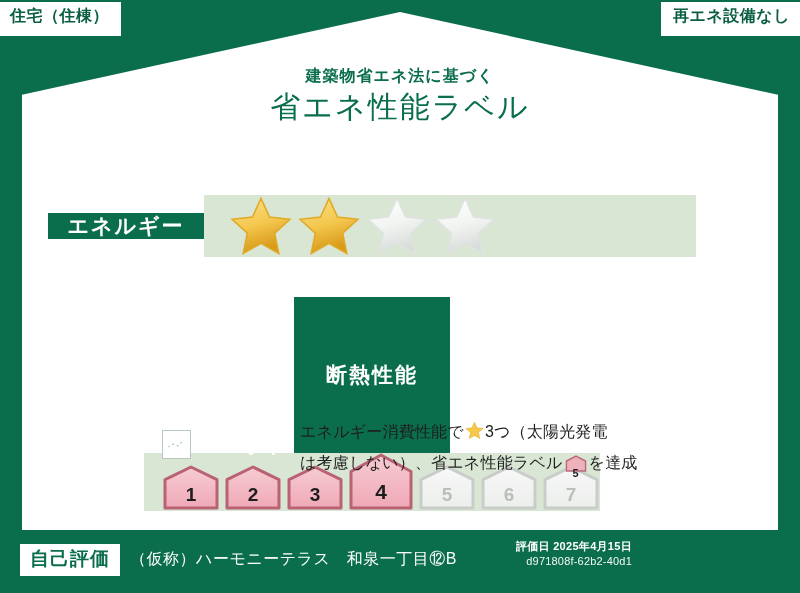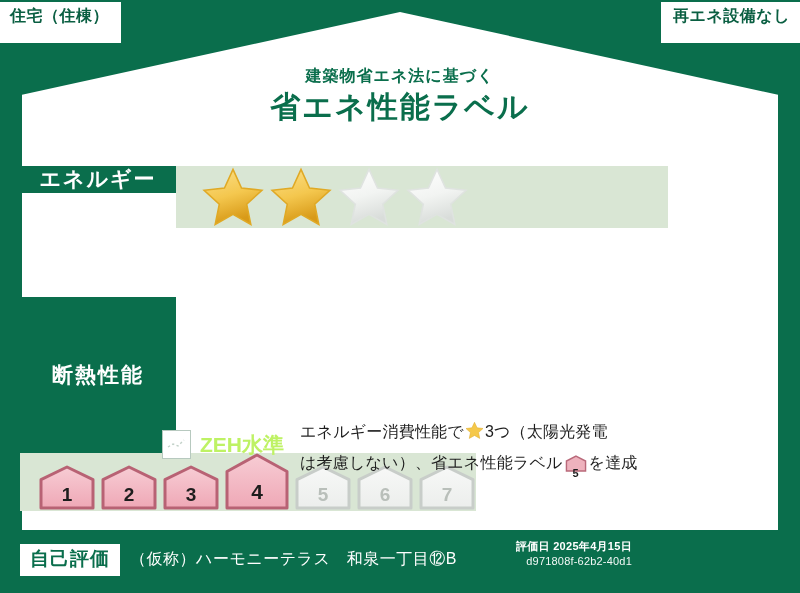--- a/index.html
+++ b/index.html
@@ -22,44 +22,44 @@
   .roof{
     position:absolute;left:22px;top:12px;width:756px;height:90px;
     background:#ffffff;
     clip-path:polygon(50% 0%, 100% 92%, 100% 100%, 0% 100%, 0% 92%);
   }
   
   .corner-tag{
     position:absolute;top:2px;
     background:#ffffff;color:#0a5f42;
     font-weight:bold;font-size:16px;letter-spacing:.5px;
-    padding:6px 12px 19px 12px;
+    padding:6px 12px 12px 12px;
     white-space:nowrap;
     line-height:1;
   }
   .corner-tag.left{left:0px;padding-left:10px;}
   .corner-tag.right{right:0px;padding-right:10px;}
 
   
   .title-wrap{
     position:absolute;left:0;top:66px;width:800px;text-align:center;
     color:#0a6e4c;
   }
   .title-sub{
     font-size:16px;font-weight:bold;letter-spacing:1px;line-height:1.2;
     margin-bottom:4px;
   }
   .title-main{
-    font-size:30px;font-weight:bold;letter-spacing:2px;line-height:1.2;
+    font-size:30px;font-weight:normal;letter-spacing:2px;line-height:1.2;
   }
 
   
   .row{
-    position:absolute;left:20px;width:648px;
-    display:flex;align-items:flex-start;
+    position:absolute;left:48px;width:648px;
+    display:flex;align-items:center;
   }
   .row.energy{top:166px;height:120px;}
   .row.insul{top:297px;height:78px;flex-direction:column;}
   .row-label{
     background:#0a6e4c;color:#ffffff;
     width:156px;flex:0 0 156px;
     display:flex;flex-direction:column;align-items:center;justify-content:center;
     font-weight:bold;font-size:21px;letter-spacing:2px;line-height:1.28;
     text-align:center;
   }
@@ -95,21 +95,21 @@
   }
   .zeh{
     flex:0 0 268px;display:flex;align-items:center;gap:9px;
     padding-left:130px;padding-top:12px;box-sizing:border-box;
   }
   .zeh-box{
     width:29px;height:29px;border:1.5px solid #b7c9bf;box-sizing:border-box;
     position:relative;background:#fff;
   }
   .zeh-text{
-    font-size:21px;font-weight:bold;color:#bef264;letter-spacing:0px;
+    font-size:21px;font-weight:bold;color:#ffffff;letter-spacing:0px;
     line-height:1;white-space:nowrap;
   }
   .note-text{
     flex:1 1 auto;font-size:16px;color:#1d1d1d;line-height:1.75;
     letter-spacing:.2px;
   }
   .inline-star{vertical-align:-3px;margin:0 1px;}
   .inline-house{vertical-align:-4px;margin:0 2px;position:relative;display:inline-block;}
   .inline-house .num{
     position:absolute;left:0;right:0;bottom:2px;text-align:center;

